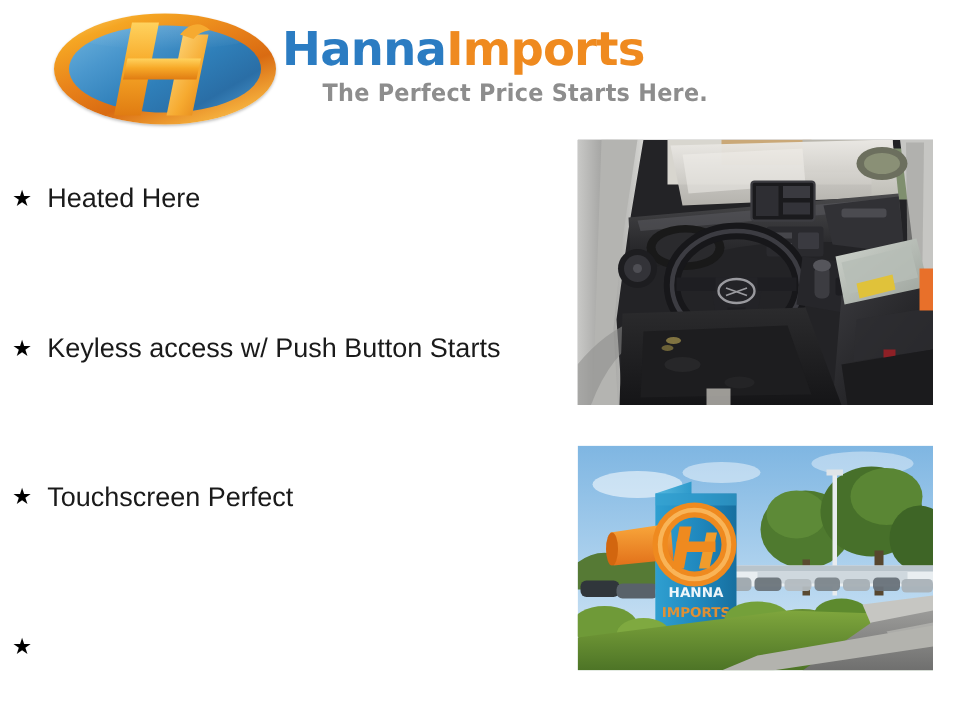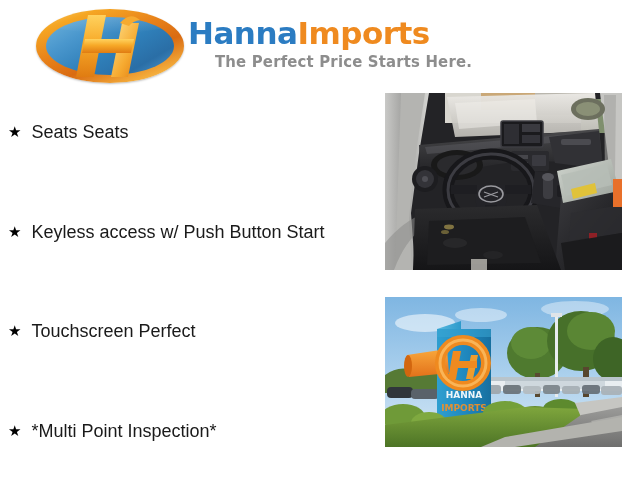--- a/index.html
+++ b/index.html
@@ -179,36 +179,35 @@
     <span class="word-hanna">Hanna</span><span class="word-imports">Imports</span>
   </div>
 
   <div class="logo-tagline">The Perfect Price Starts Here.</div>
 </div>
 
 <div id="feature-list">
 
   <div class="feature-row r0">
     <span class="bullet-star">★</span>
-    <span class="feature-label">Seats Seats</span>
+    <span class="feature-label">Heated Here</span>
   </div>
 
   <div class="feature-row r1">
     <span class="bullet-star">★</span>
-    <span class="feature-label">Keyless access w/ Push Button Start</span>
+    <span class="feature-label">Keyless access w/ Push Button Starts</span>
   </div>
 
   <div class="feature-row r2">
     <span class="bullet-star">★</span>
     <span class="feature-label">Touchscreen Perfect</span>
   </div>
 
   <div class="feature-row r3">
     <span class="bullet-star">★</span>
-    <span class="feature-label">*Multi Point Inspection*</span>
   </div>
 </div>
 
 <div class="photo" id="photo-interior">
   <svg viewBox="0 0 237 177" preserveAspectRatio="none">
     <defs>
       <linearGradient id="pillarG" x1="0" y1="0" x2="1" y2="0">
         <stop offset="0%" stop-color="#c9c9c7"></stop>
         <stop offset="45%" stop-color="#9e9e9c"></stop>
         <stop offset="100%" stop-color="#d7d7d4"></stop>

